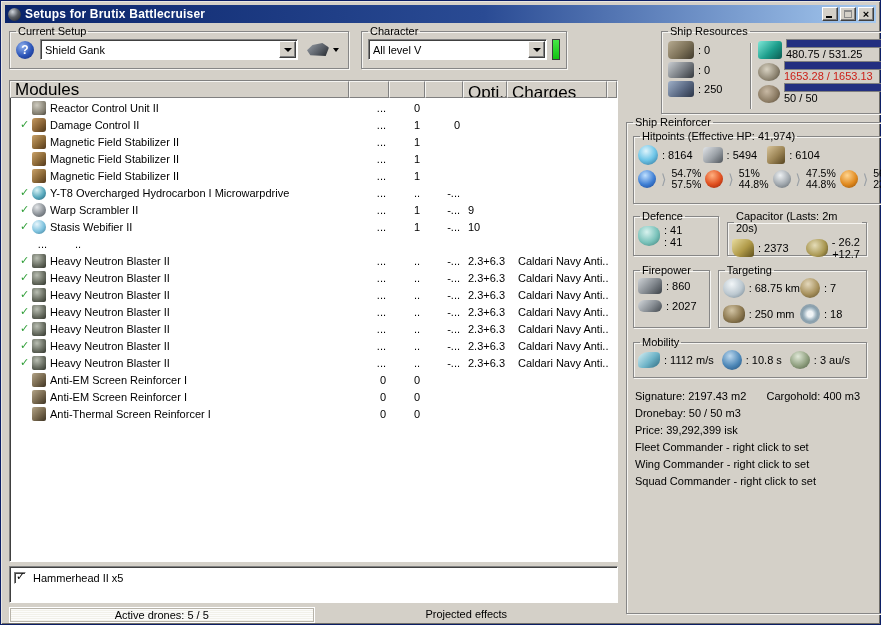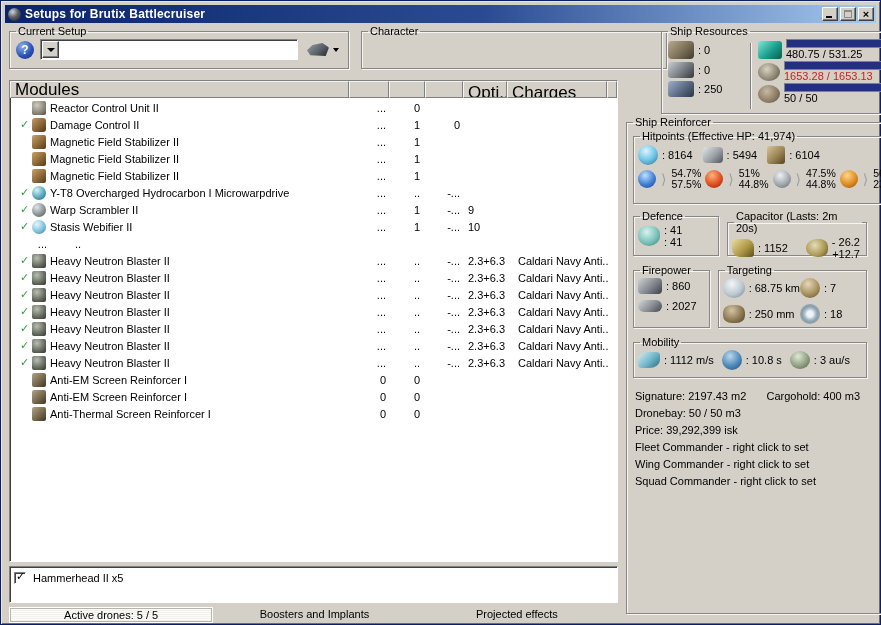--- a/index.html
+++ b/index.html
@@ -154,33 +154,43 @@
     <div class="winbtn">
         <div class="close-glyph">×</div>
       </div>
   </div>
 
   <fieldset style="left:8px; top:24px; width:340px; height:44px;">
     <legend>Current Setup</legend>
     <div style="display:flex; align-items:center; gap:6px; padding:0 2px;">
       <div class="help-icon">?</div>
       <div class="combo" style="flex:1;">
+        <div class="combo-value">Shield Gank</div>
         <div class="combo-btn">
             <div class="arrow-down"></div>
           </div>
       </div>
       <div class="ship-tool-btn">
         <div class="ship-glyph"></div>
         <div class="caret"></div>
       </div>
     </div>
   </fieldset>
 
-  <fieldset style="left:360px; top:24px; width:306px; height:44px;">
+  <fieldset style="left:360px; top:24px; width:206px; height:44px;">
     <legend>Character</legend>
+    <div style="display:flex; align-items:center; gap:5px; padding:0 2px;">
+      <div class="combo" style="flex:1;">
+        <div class="combo-value">All level V</div>
+        <div class="combo-btn">
+            <div class="arrow-down"></div>
+          </div>
+      </div>
+      <div class="green-bar"></div>
+    </div>
   </fieldset>
 
   <div class="modules-box">
     <div class="mod-header">
       <div class="hcell c-name">Modules</div>
       <div class="hcell c-1"></div>
       <div class="hcell c-2"></div>
       <div class="hcell c-3"></div>
       <div class="hcell c-opti">Opti...</div>
       <div class="hcell c-charges">Charges</div>
@@ -417,21 +427,20 @@
       <div class="drone-item">
         <span class="checkbox">
           <span class="tick">✓</span>
         </span>
         <span>Hammerhead II x5</span>
       </div>
     </div>
 
   <div class="bottom-tabs" id="bottom-tabs">
       <div class="btab active">Active drones: 5 / 5</div>
-      <div class="btab">Boosters and Implants</div>
       <div class="btab">Projected effects</div>
     </div>
 
   <fieldset style="left:660px; top:24px; width:248px; height:89px;">
     <legend>Ship Resources</legend>
     <div class="res-divider"></div>
     <div style="position:absolute; left:6px; top:4px; width:80px; display:flex; flex-direction:column; gap:3px;">
       <div class="stat">
         <div class="rp-icon ic-turret"></div>
         <span>: 0</span>
@@ -547,21 +556,21 @@
               <div>: 41</div>
                <div>: 41</div>
             </div>
         </div>
       </fieldset>
       <fieldset style="position:relative; flex:1; height:46px;">
         <legend>Capacitor (Lasts: 2m 20s)</legend>
         <div style="display:flex; justify-content:space-between; align-items:center; padding-right:2px;">
           <div class="stat">
             <div class="rp-icon ic-cap"></div>
-            <span>: 1152</span>
+            <span>: 2373</span>
           </div>
           <div class="stat">
             <div class="rp-icon ic-recharge"></div>
             <div style="text-align:right;">
               <div>- 26.2</div>
               <div>+12.7</div>
             </div>
           </div>
         </div>
       </fieldset>

